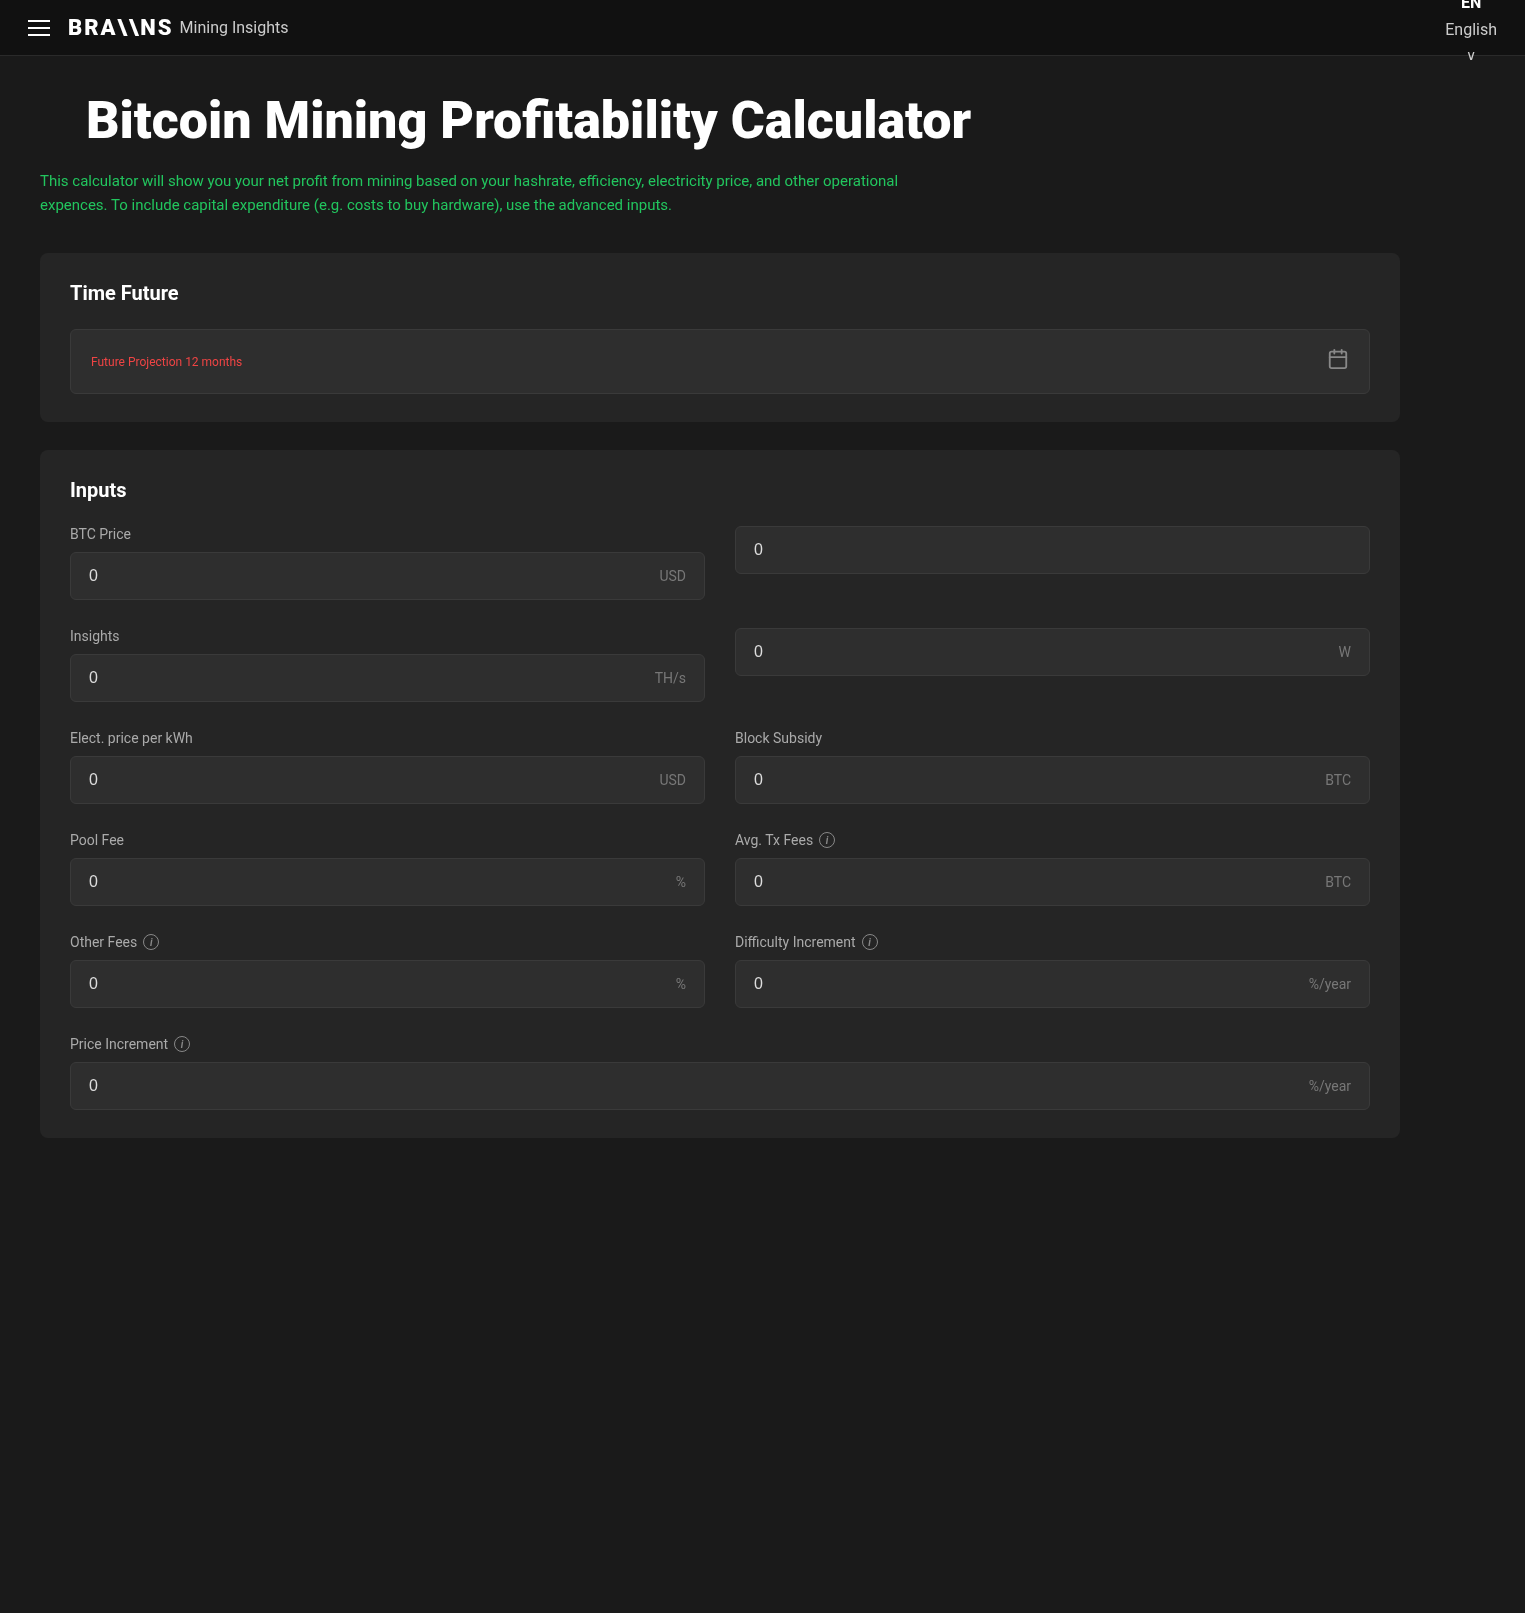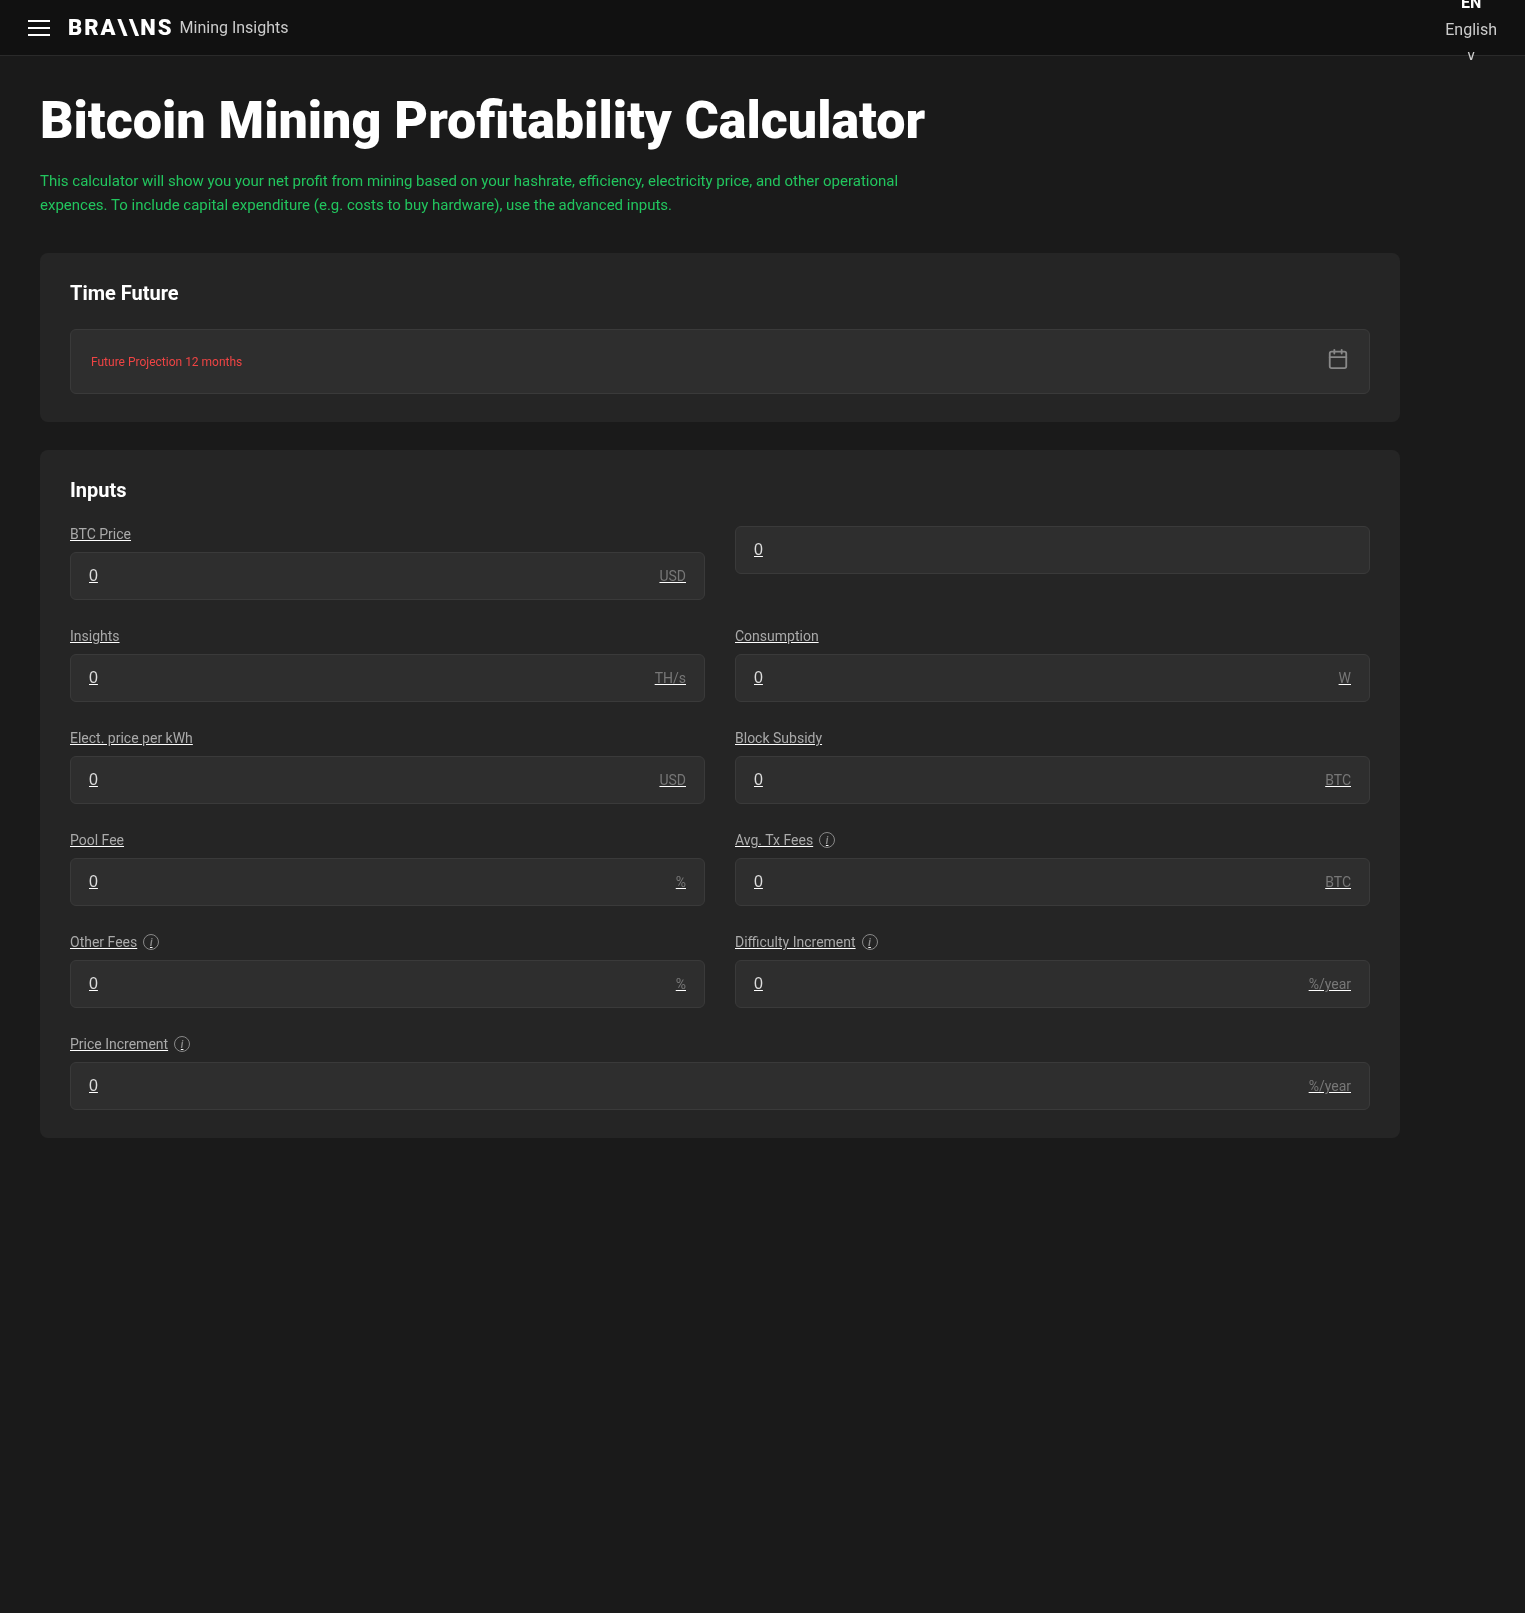--- a/index.html
+++ b/index.html
@@ -83,20 +83,21 @@
       padding: 36px 40px 60px 40px;
       max-width: 1440px;
     }
 
     .page-title {
       font-size: 52px;
       font-weight: 900;
       color: #ffffff;
       line-height: 1.1;
       margin-bottom: 20px;
+      margin-left: 46px;
     }
 
     .page-desc {
       font-size: 15px;
       color: #22c55e;
       line-height: 1.6;
       max-width: 900px;
       margin-bottom: 36px;
     }
 
@@ -133,21 +134,20 @@
     .calendar-icon {
       font-size: 20px;
       color: #888888;
     }
 
     
     .inputs-grid {
       display: grid;
       grid-template-columns: 1fr 1fr;
       gap: 28px 30px;
-      text-decoration: underline;
     }
 
     .input-group {
       display: flex;
       flex-direction: column;
       gap: 10px;
     }
 
     .input-group.full-width {
       grid-column: 1 / -1;
@@ -264,21 +264,20 @@
 
       <div class="input-group">
         <label class="input-label">Insights</label>
         <div class="input-field-wrapper">
           <input type="text" value="0" style="">
           <span class="input-unit">TH/s</span>
         </div>
       </div>
 
       <div class="input-group">
-        <label class="input-label">Consumption</label>
         <div class="input-field-wrapper">
           <input type="text" value="0" style="">
           <span class="input-unit">W</span>
         </div>
       </div>
 
       <div class="input-group">
         <label class="input-label">Elect. price per kWh</label>
         <div class="input-field-wrapper">
           <input type="text" value="0" style="">

